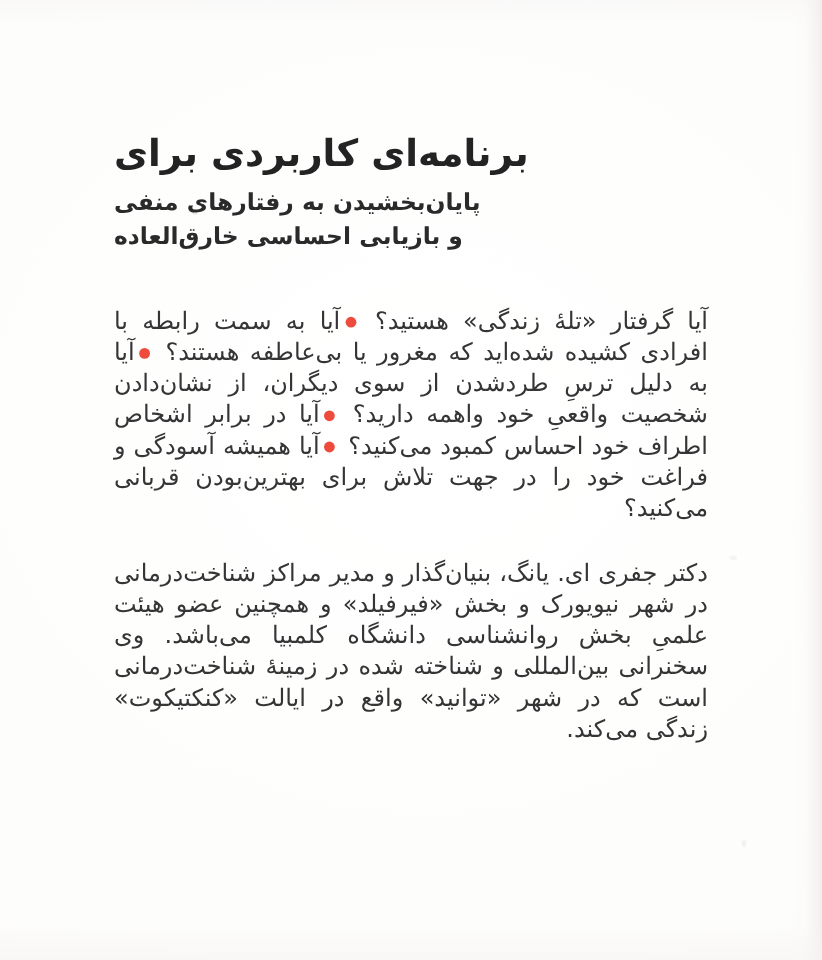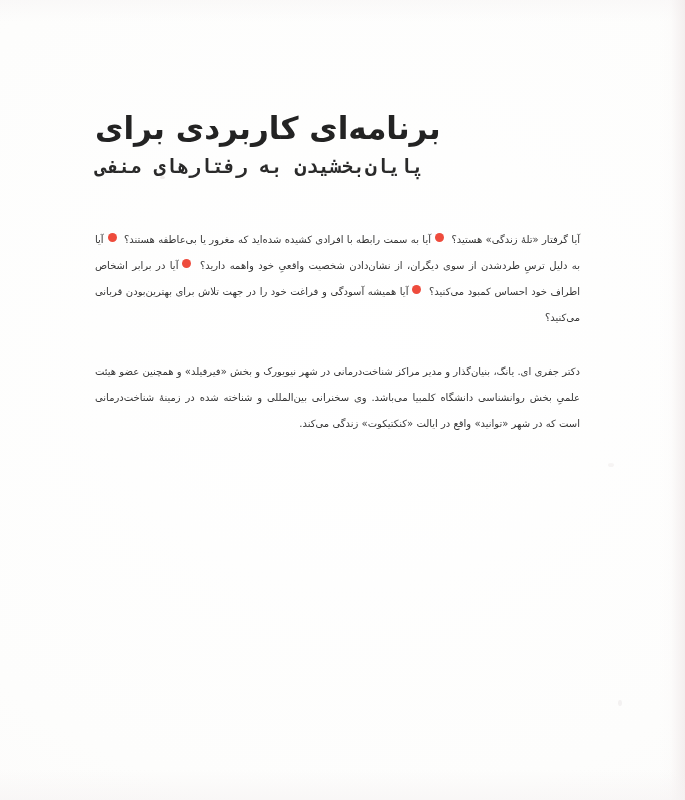--- a/index.html
+++ b/index.html
@@ -47,21 +47,21 @@
   .scan-blot {
     position: absolute;
     border-radius: 50%;
     background: rgba(226,220,220,.55);
     pointer-events: none;
   }
 
   
   .content {
     position: absolute;
-    right: 105px;
+    right: 95px;
     left: 95px;
     top: 108px;
     color: #2b2b2b;
   }
 
   
   .title-block {
     text-align: left;
     margin-bottom: 44px;
   }
@@ -75,26 +75,25 @@
     white-space: nowrap;
   }
   .title-sub-line {
     font-size: 19.5px;
     font-weight: 700;
     line-height: 1.42;
     color: #2a2a2a;
     letter-spacing: -0.2px;
     margin: 0;
     white-space: nowrap;
-    font-family: Liberation Mono, monospace;
   }
 
   
   .para {
-    font-size: 10px;
+    font-size: 20px;
     line-height: 26px;
     text-align: justify;
     text-justify: inter-word;
     color: #353535;
     margin: 0 0 28px 0;
   }
   .para-center-last {
     text-align: justify;
   }
   .para:last-child { margin-bottom: 0; }
@@ -120,20 +119,21 @@
   <div class="scan-edge-bottom"></div>
   <div class="scan-blot" style="left:160px;top:176px;width:5px;height:3px;"></div>
   <div class="scan-blot" style="left:618px;top:700px;width:4px;height:6px;opacity:.6;"></div>
   <div class="scan-blot" style="left:608px;top:463px;width:6px;height:4px;opacity:.5;"></div>
 
   <div class="content">
 
     <div class="title-block">
       <h1 class="title-main">برنامه‌ای کاربردی برای</h1>
       <p class="title-sub-line">پایان‌بخشیدن به رفتارهای منفی</p>
+      <p class="title-sub-line">و بازیابی احساسی خارق‌العاده</p>
     </div>
 
     <p class="para" id="questions-paragraph"><span>آیا گرفتار «تلۀ زندگی» هستید؟</span> <span class="q-dot"></span><span>آیا به سمت رابطه با افرادی کشیده شده‌اید که مغرور یا بی‌عاطفه هستند؟</span> <span class="q-dot"></span><span>آیا به دلیل ترسِ طردشدن از سوی دیگران، از نشان‌دادن شخصیت واقعیِ خود واهمه دارید؟</span> <span class="q-dot"></span><span>آیا در برابر اشخاص اطراف خود احساس کمبود می‌کنید؟</span> <span class="q-dot"></span><span>آیا همیشه آسودگی و فراغت خود را در جهت تلاش برای بهترین‌بودن قربانی می‌کنید؟</span> </p>
 
 
     <p class="para">دکتر جفری ای. یانگ، بنیان‌گذار و مدیر مراکز شناخت‌درمانی در شهر نیویورک و بخش «فیرفیلد» و همچنین عضو هیئت علمیِ بخش روانشناسی دانشگاه کلمبیا می‌باشد. وی سخنرانی بین‌المللی و شناخته شده در زمینۀ شناخت‌درمانی است که در شهر «توانید» واقع در ایالت «کنکتیکوت» زندگی می‌کند.</p>
 
   </div>
 </div>
 

